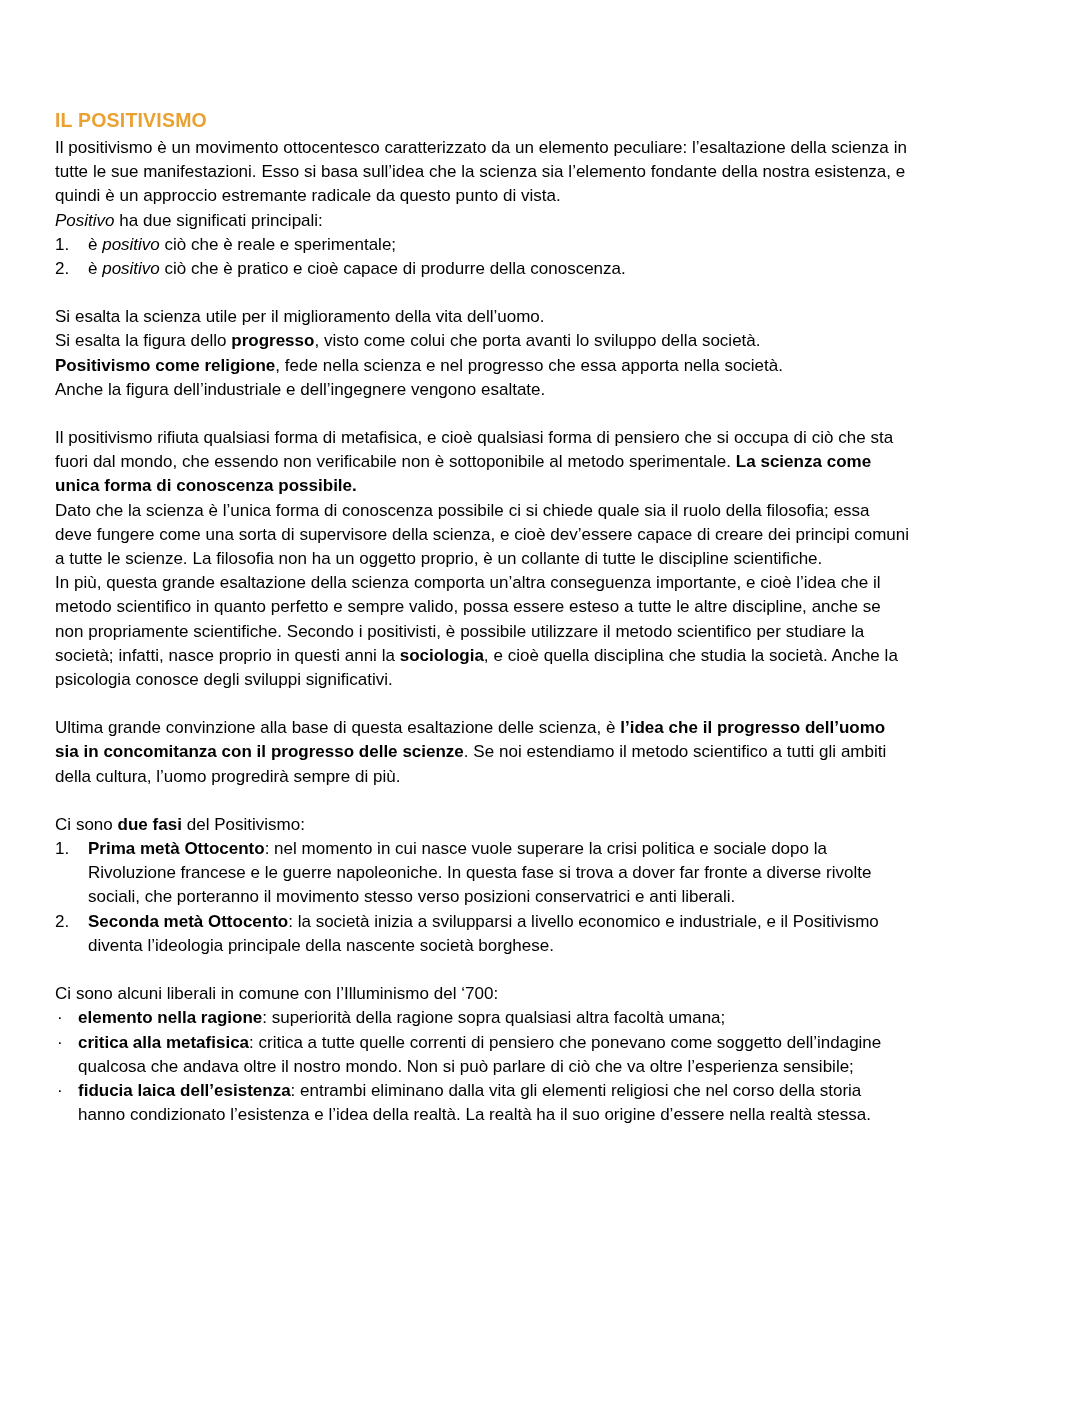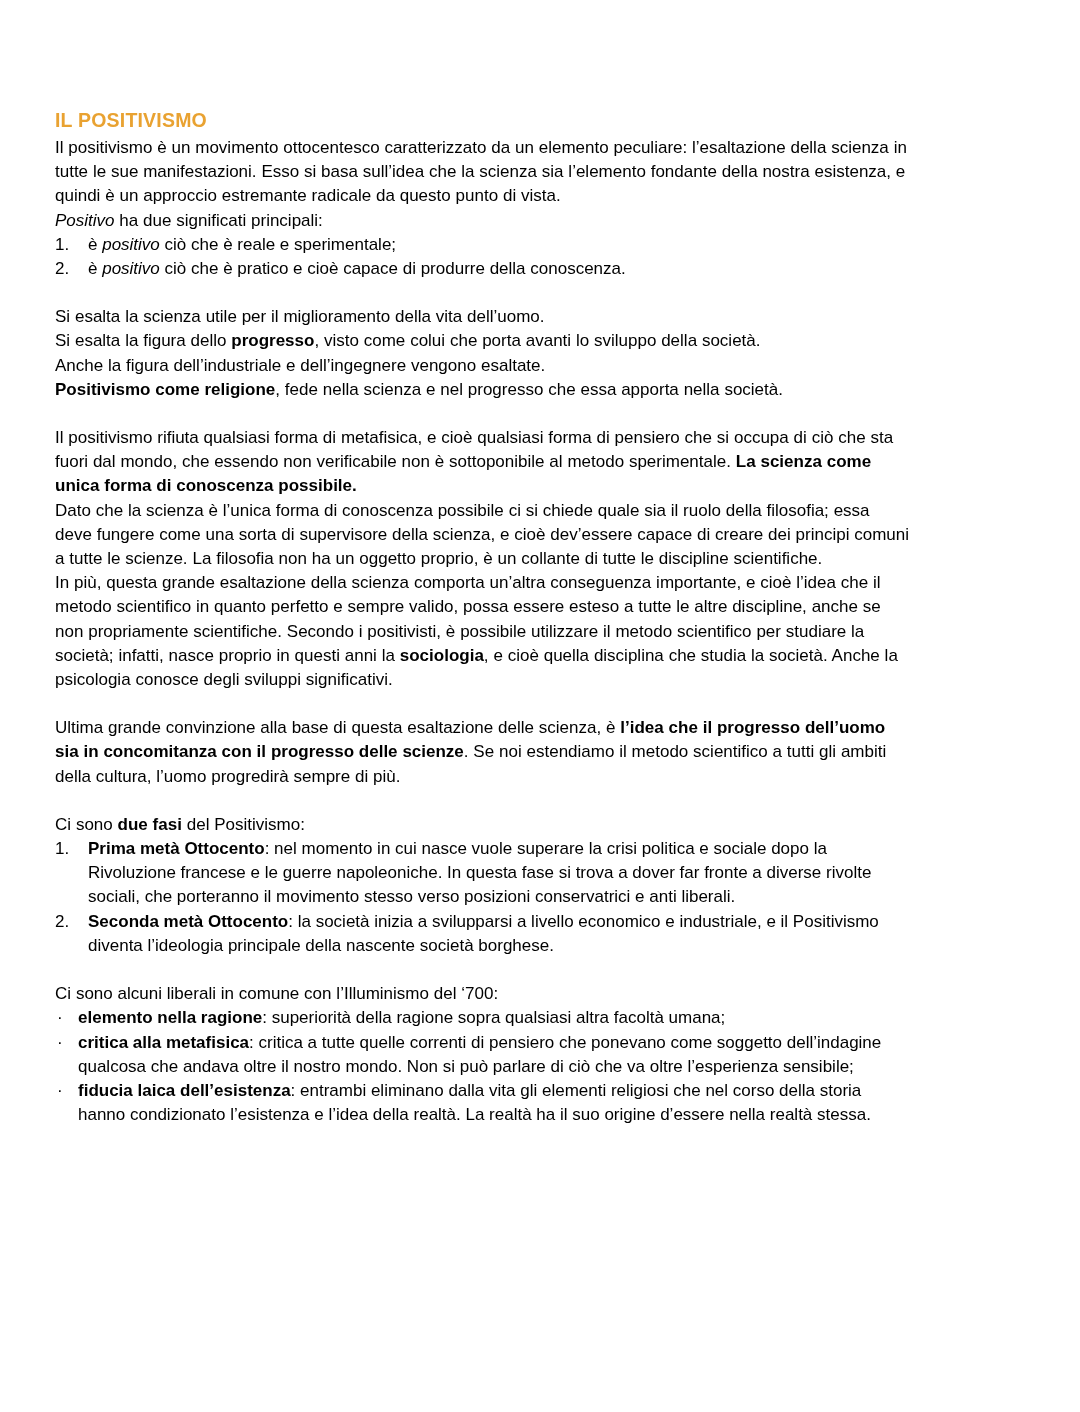--- a/index.html
+++ b/index.html
@@ -85,22 +85,22 @@
   <div id="content-root">
       <p class="para">Il positivismo è un movimento ottocentesco caratterizzato da un elemento peculiare: l’esaltazione della scienza in tutte le sue manifestazioni. Esso si basa sull’idea che la scienza sia l’elemento fondante della nostra esistenza, e quindi è un approccio estremante radicale da questo punto di vista.</p>
       <p class="para"><i>Positivo</i> ha due significati principali:</p>
       <ol class="num-list">
         <li><span class="marker">1.</span><span class="txt">è <i>positivo</i> ciò che è reale e sperimentale;</span></li>
         <li><span class="marker">2.</span><span class="txt">è <i>positivo</i> ciò che è pratico e cioè capace di produrre della conoscenza.</span></li>
       </ol>
       <div class="block-gap"></div>
       <p class="para">Si esalta la scienza utile per il miglioramento della vita dell’uomo.</p>
       <p class="para">Si esalta la figura dello <b>progresso</b>, visto come colui che porta avanti lo sviluppo della società.</p>
+      <p class="para"><b>Positivismo come religione</b>, fede nella scienza e nel progresso che essa apporta nella società.</p>
       <p class="para">Anche la figura dell’industriale e dell’ingegnere vengono esaltate.</p>
-      <p class="para"><b>Positivismo come religione</b>, fede nella scienza e nel progresso che essa apporta nella società.</p>
       <div class="block-gap"></div>
       <p class="para">Il positivismo rifiuta qualsiasi forma di metafisica, e cioè qualsiasi forma di pensiero che si occupa di ciò che sta fuori dal mondo, che essendo non verificabile non è sottoponibile al metodo sperimentale. <b>La scienza come unica forma di conoscenza possibile.</b></p>
       <p class="para">Dato che la scienza è l’unica forma di conoscenza possibile ci si chiede quale sia il ruolo della filosofia; essa deve fungere come una sorta di supervisore della scienza, e cioè dev’essere capace di creare dei principi comuni a tutte le scienze. La filosofia non ha un oggetto proprio, è un collante di tutte le discipline scientifiche.</p>
       <p class="para">In più, questa grande esaltazione della scienza comporta un’altra conseguenza importante, e cioè l’idea che il metodo scientifico in quanto perfetto e sempre valido, possa essere esteso a tutte le altre discipline, anche se non propriamente scientifiche. Secondo i positivisti, è possibile utilizzare il metodo scientifico per studiare la società; infatti, nasce proprio in questi anni la <b>sociologia</b>, e cioè quella disciplina che studia la società. Anche la psicologia conosce degli sviluppi significativi.</p>
       <div class="block-gap"></div>
       <p class="para">Ultima grande convinzione alla base di questa esaltazione delle scienza, è <b>l’idea che il progresso dell’uomo sia in concomitanza con il progresso delle scienze</b>. Se noi estendiamo il metodo scientifico a tutti gli ambiti della cultura, l’uomo progredirà sempre di più.</p>
       <div class="block-gap"></div>
       <p class="para">Ci sono <b>due fasi</b> del Positivismo:</p>
       <ol class="num-list">
         <li><span class="marker">1.</span><span class="txt"><b>Prima metà Ottocento</b>: nel momento in cui nasce vuole superare la crisi politica e sociale dopo la Rivoluzione francese e le guerre napoleoniche. In questa fase si trova a dover far fronte a diverse rivolte sociali, che porteranno il movimento stesso verso posizioni conservatrici e anti liberali.</span></li>

